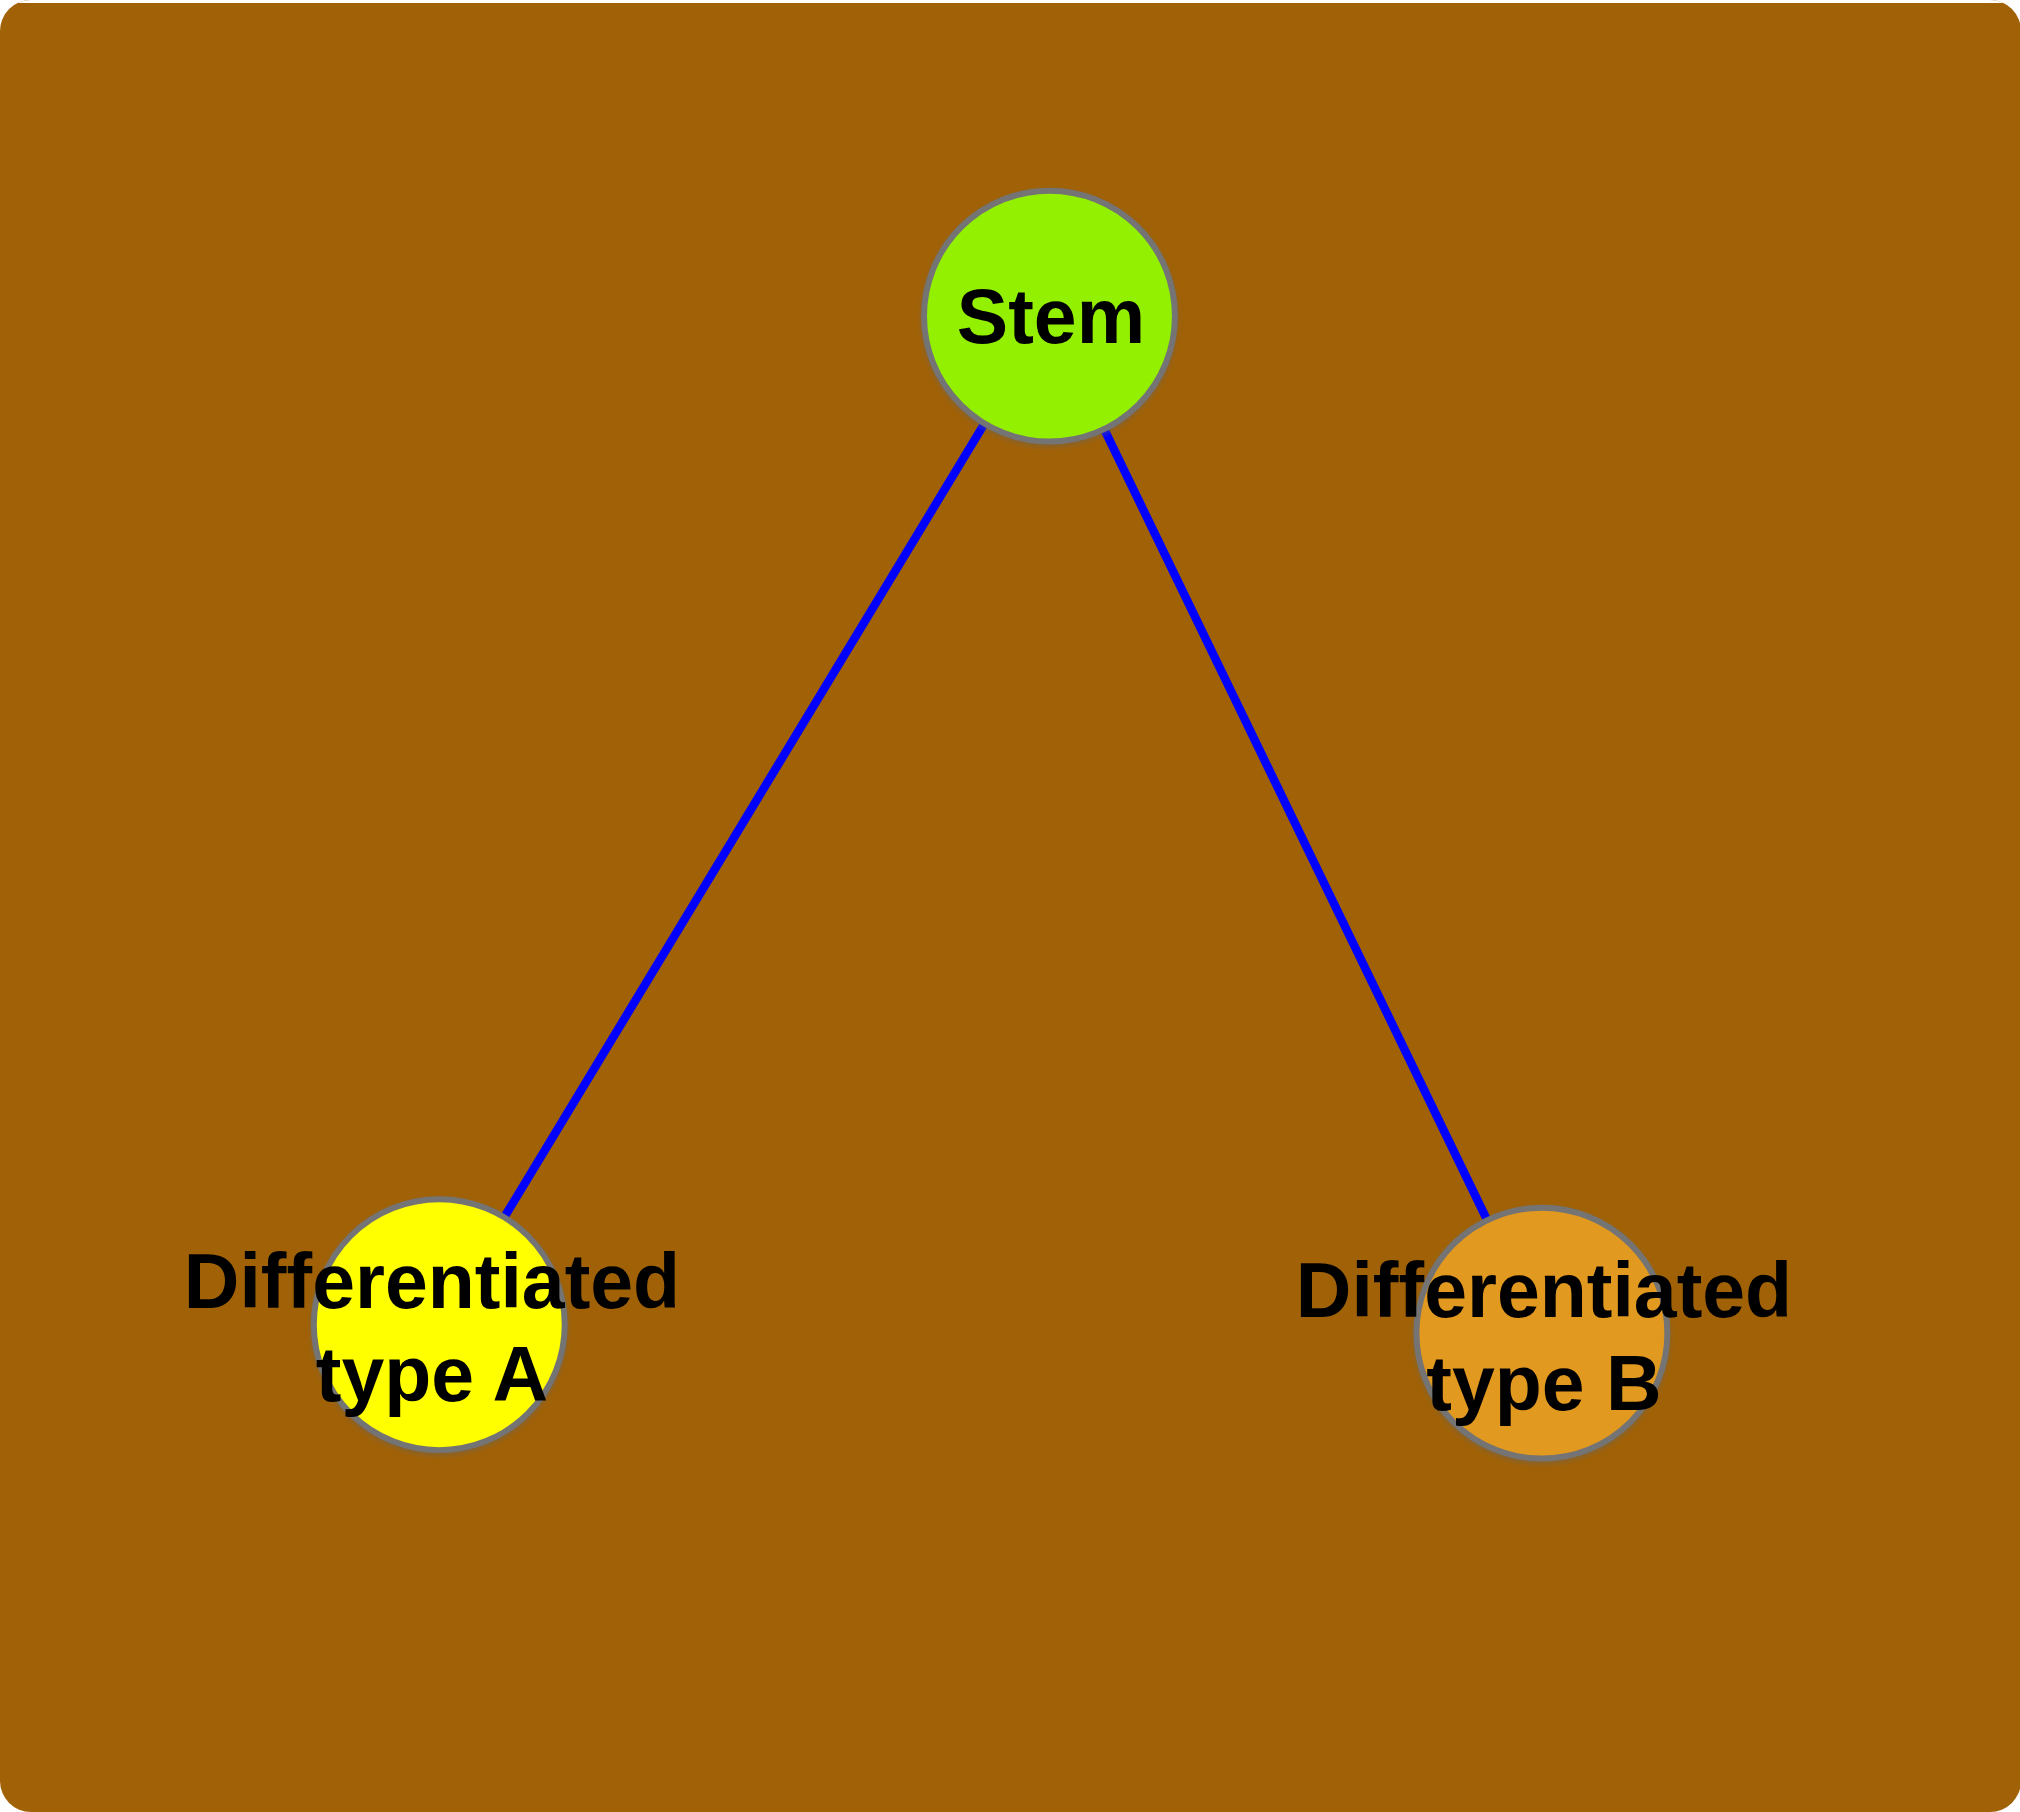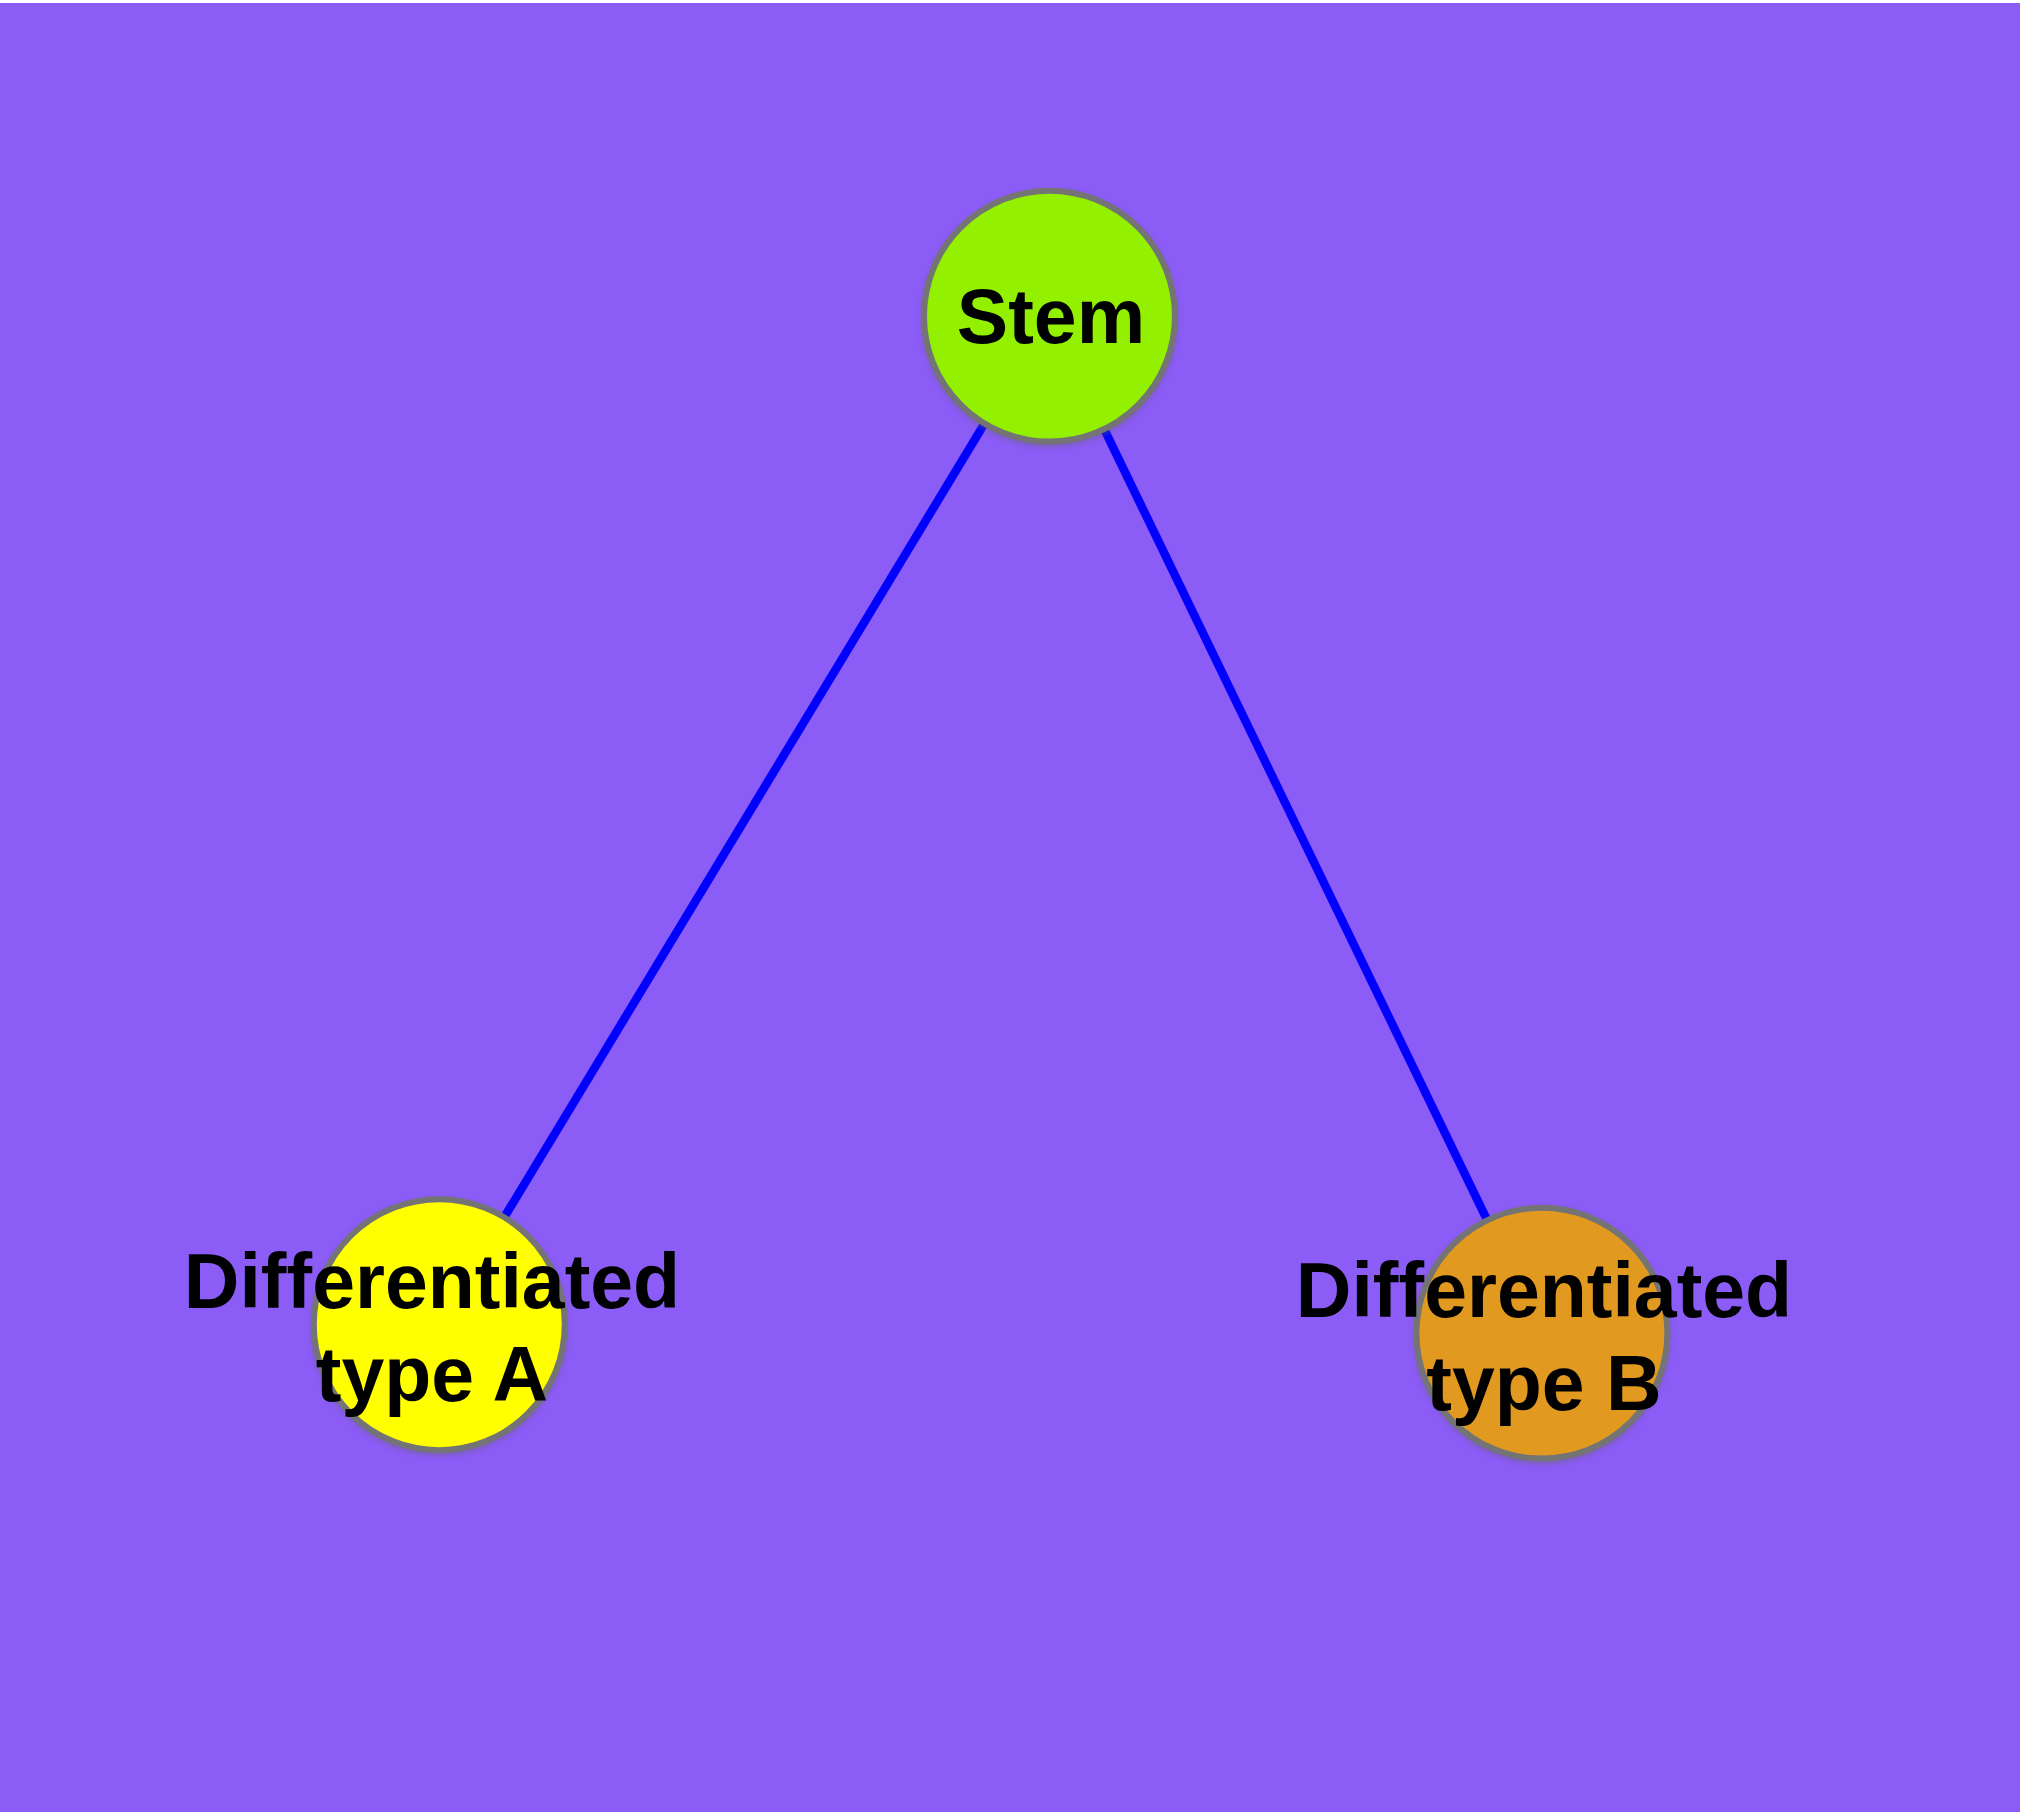--- a/index.html
+++ b/index.html
@@ -47,21 +47,21 @@
     white-space: pre-line;
     z-index: 3;
   }
   .label-stem { left: 1051px; top: 317px; }
   .label-a    { left: 432px;  top: 1328px; }
   .label-b    { left: 1544px; top: 1337px; }
 </style>
 </head>
 <body>
 
-<div class="canvas" style="background: #8b5cf6;">
+<div class="canvas" style="background: #a16207; border-radius: 31px;">
   <div class="top-edge"></div>
 
   <svg class="graph" viewBox="0 0 2384 2138">
 
     <line class="edge" x1="1238" y1="373" x2="518" y2="1563" stroke="#0000FF"></line>
     <line class="edge" x1="1238" y1="373" x2="1819" y2="1573" stroke="#0000FF"></line>
 
     <circle class="node-circle" cx="1238" cy="373" r="148" fill="#93F000" stroke="#747474"></circle>
     <circle class="node-circle" cx="518" cy="1563" r="148" fill="#FFFF00" stroke="#747474"></circle>
     <circle class="node-circle" cx="1819" cy="1573" r="148" fill="#E2991F" stroke="#747474"></circle>

